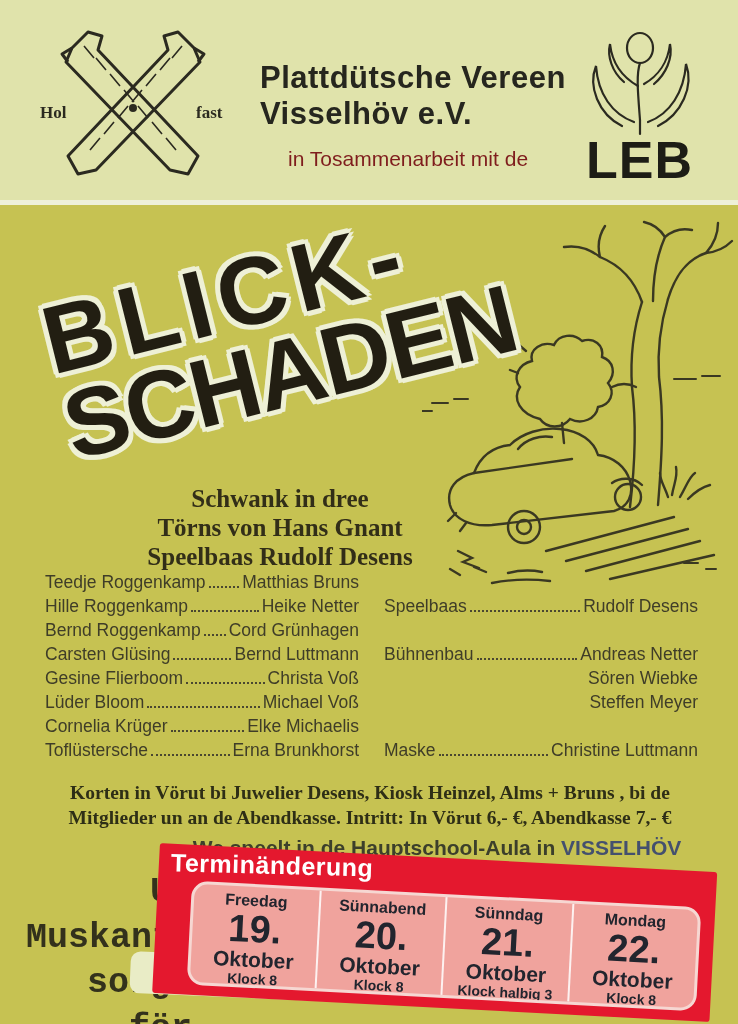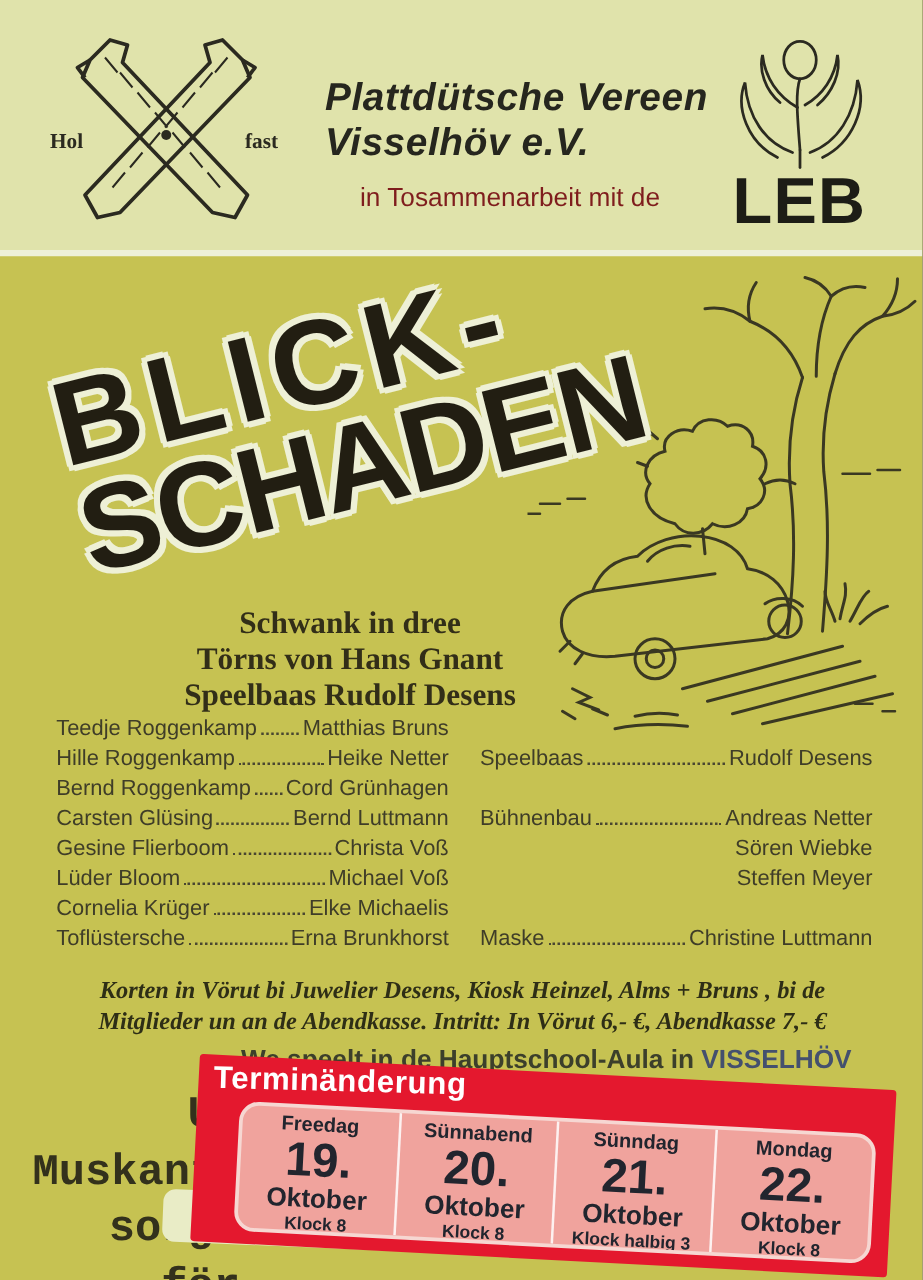--- a/index.html
+++ b/index.html
@@ -5,21 +5,21 @@
   html,body{margin:0;padding:0;background:#888;}
   .poster{
     position:relative;width:738px;height:1024px;overflow:hidden;
     font-family:"Liberation Sans",sans-serif;background:#c6c252;
   }
   
   .header{position:absolute;left:0;top:0;width:738px;height:200px;background:#e0e3ab;}
   .separator{position:absolute;left:0;top:200px;width:738px;height:5px;background:#eef0d8;}
   .holfast{position:absolute;left:38px;top:22px;width:190px;height:170px;}
   .org{position:absolute;left:260px;top:60px;color:#26261e;font-weight:bold;
-       font-size:31px;line-height:1.15;letter-spacing:.5px;font-style:italic;}
+       font-size:31px;line-height:1.15;letter-spacing:.5px;}
   .coop{position:absolute;left:288px;top:147px;color:#7f1d1d;font-size:21px;}
   .leb{position:absolute;left:560px;top:22px;width:160px;height:170px;}
   
   .pbody{position:absolute;left:0;top:205px;width:738px;height:819px;}
   .scene{position:absolute;left:422px;top:2px;width:316px;height:386px;}
   .title{
     position:absolute;left:34px;top:95px;transform:rotate(-14deg);transform-origin:0 0;
     font-weight:bold;color:#221e12;line-height:.92;white-space:nowrap;
     text-shadow:-4px -4px 0 #eef0d6,4px -4px 0 #eef0d6,-4px 4px 0 #eef0d6,4px 4px 0 #eef0d6,
                 0 -5px 0 #eef0d6,0 5px 0 #eef0d6,-5px 0 0 #eef0d6,5px 0 0 #eef0d6;
@@ -31,21 +31,21 @@
     line-height:1.16;color:#322e18;margin-top:36px;}
   .col{position:absolute;top:367px;width:314px;color:#3f3d28;font-size:17.5px;}
   .col.left{left:45px;}
   .col.right{left:384px;}
   .crow{display:flex;align-items:baseline;height:24px;}
   .crow .leader{flex:1;border-bottom:2.5px dotted #4a4730;margin:0 3px 4px 3px;}
   .crow.only-right{justify-content:flex-end;}
   .crow.blank{visibility:hidden;}
   .tickets{position:absolute;left:28px;top:575px;width:684px;text-align:center;
     font-family:"Liberation Serif",serif;font-weight:bold;font-size:19.5px;
-    line-height:1.3;color:#2e2e16;font-style:italic;}
+    line-height:1.3;color:#2e2e16;}
   .venue{position:absolute;left:136px;top:631px;width:602px;text-align:center;
     font-weight:bold;font-size:21px;color:#3c3f2b;}
   .venue .city{color:#44506e;}
   .music{position:absolute;left:26px;top:665px;width:166px;text-align:right;
     font-weight:bold;font-size:35px;line-height:1.3;color:#33311c;font-family:Liberation Mono, monospace;}
   .underlay{position:absolute;left:130px;top:758px;width:575px;height:42px;
     background:#e9ecc6;border-radius:10px;transform:rotate(2.4deg);}
   
   .sticker{position:absolute;left:160px;top:638px;width:558px;height:150px;
     background:#e4182e;border-radius:3px;transform:rotate(3deg);transform-origin:0 0;}

